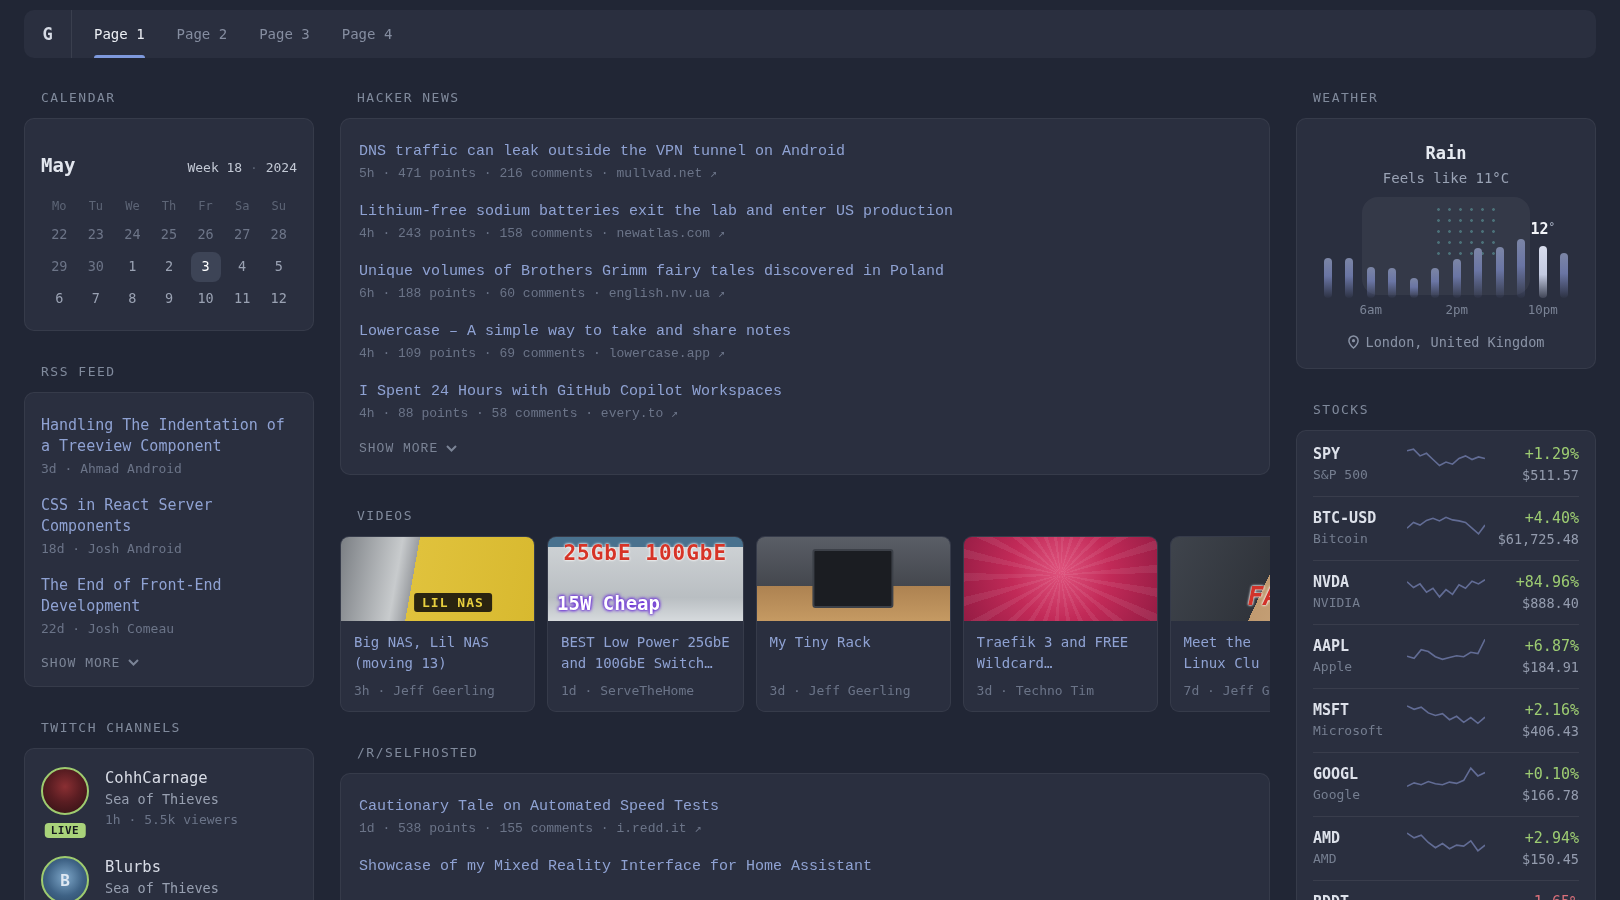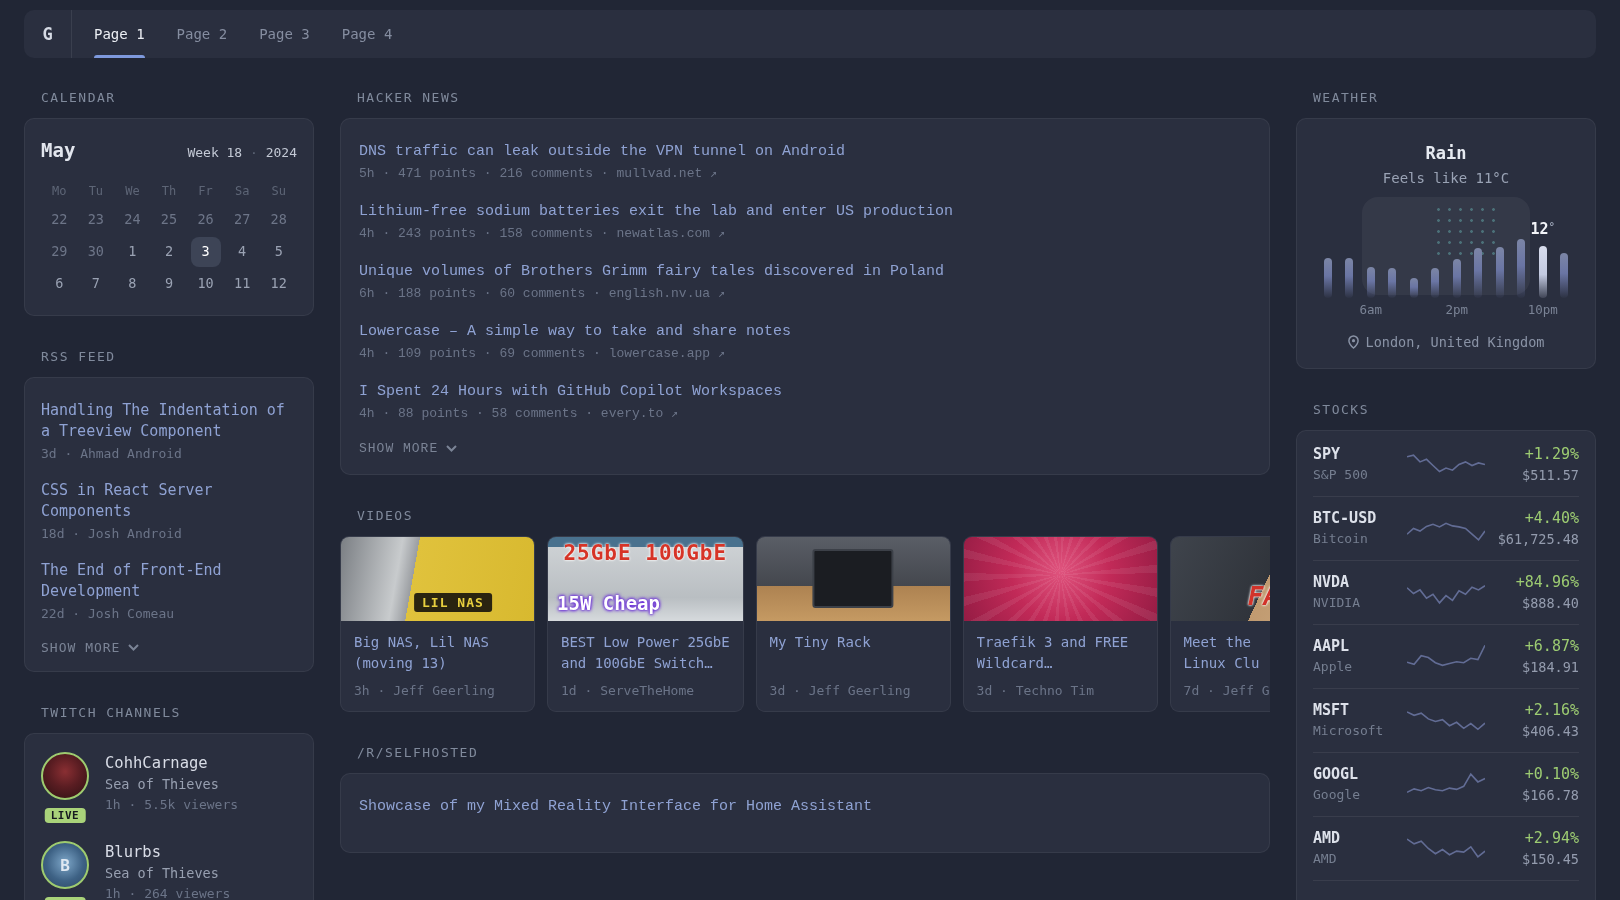--- a/index.html
+++ b/index.html
@@ -43,21 +43,21 @@
     padding-left:17px; margin-bottom:13px; text-transform:uppercase;
   }
   .card {
     background:#2a2f3f; border:1px solid rgba(255,255,255,0.06);
     border-radius:10px;
   }
 
   
   .cal-card { padding:20px 16px 16px; }
   .cal-header { display:flex; justify-content:space-between; align-items:baseline; margin-bottom:18px; }
-  .cal-month { font-size:19px; font-weight:bold; color:#e2e6ee; }
+  .cal-month { font-size:19px; font-weight:bold; color:#e2e6ee;margin-top:15px; }
   .cal-week { font-size:13px; color:#c3c9d5; }
   .cal-week .dim { color:#5d6576; }
   .cal-grid { display:grid; grid-template-columns:repeat(7,1fr); row-gap:1px; }
   .cal-head { font-size:12px; color:#5d6576; text-align:center; height:24px; line-height:24px; }
   .cal-day {
     font-size:13.5px; color:#9aa2b3; text-align:center;
     height:31px; line-height:31px; position:relative;
   }
   .cal-day.prev { color:#6d7588; }
   .cal-day.sel { color:#ffffff; }
@@ -176,21 +176,21 @@
     font-size:12.5px; color:#7b8496; white-space:nowrap;
   }
   .w-loc {
     margin-top:14px; display:flex; align-items:center; justify-content:center; gap:7px;
     font-size:13.5px; color:#8a93a6;
   }
 
   
   .st-card { padding:2px 16px; }
   .st-row {
-    display:flex; align-items:center; padding:11px 0; cursor:pointer;
+    display:flex; padding:11px 0; cursor:pointer;
     border-top:1px solid rgba(255,255,255,0.07);
   }
   .st-row:first-child { border-top:none; }
   .st-left { flex:1; min-width:0; }
   .st-sym { font-size:15px; font-weight:bold; color:#dde1ea; line-height:21px; }
   .st-name { font-size:13px; color:#757e90; line-height:20px; }
   .st-spark { flex:0 0 78px; height:30px; margin:0 10px; }
   .st-spark polyline { fill:none; stroke:#68739f; stroke-width:1.6; opacity:0.9; }
   .st-right { flex:1; text-align:right; }
   .st-change { font-size:15px; color:#9dcc72; line-height:21px; }
@@ -414,20 +414,24 @@
             </div>
           </div>
 
         </div>
       </div>
 
       <div class="section">
         <div class="section-title">/R/SELFHOSTED</div>
         <div class="card feed-card hn-card">
           <div class="feed-item">
+            <div class="feed-title">Cautionary Tale on Automated Speed Tests</div>
+            <div class="feed-meta"><span>1d · 538 points · 155 comments · i.redd.it</span> <span class="ext">↗</span></div>
+          </div>
+          <div class="feed-item">
             <div class="feed-title">Showcase of my Mixed Reality Interface for Home Assistant</div>
           </div>
         </div>
       </div>
     </div>
 
     <div>
 
       <div class="section" style="margin-top:32px">
         <div class="section-title">WEATHER</div>

